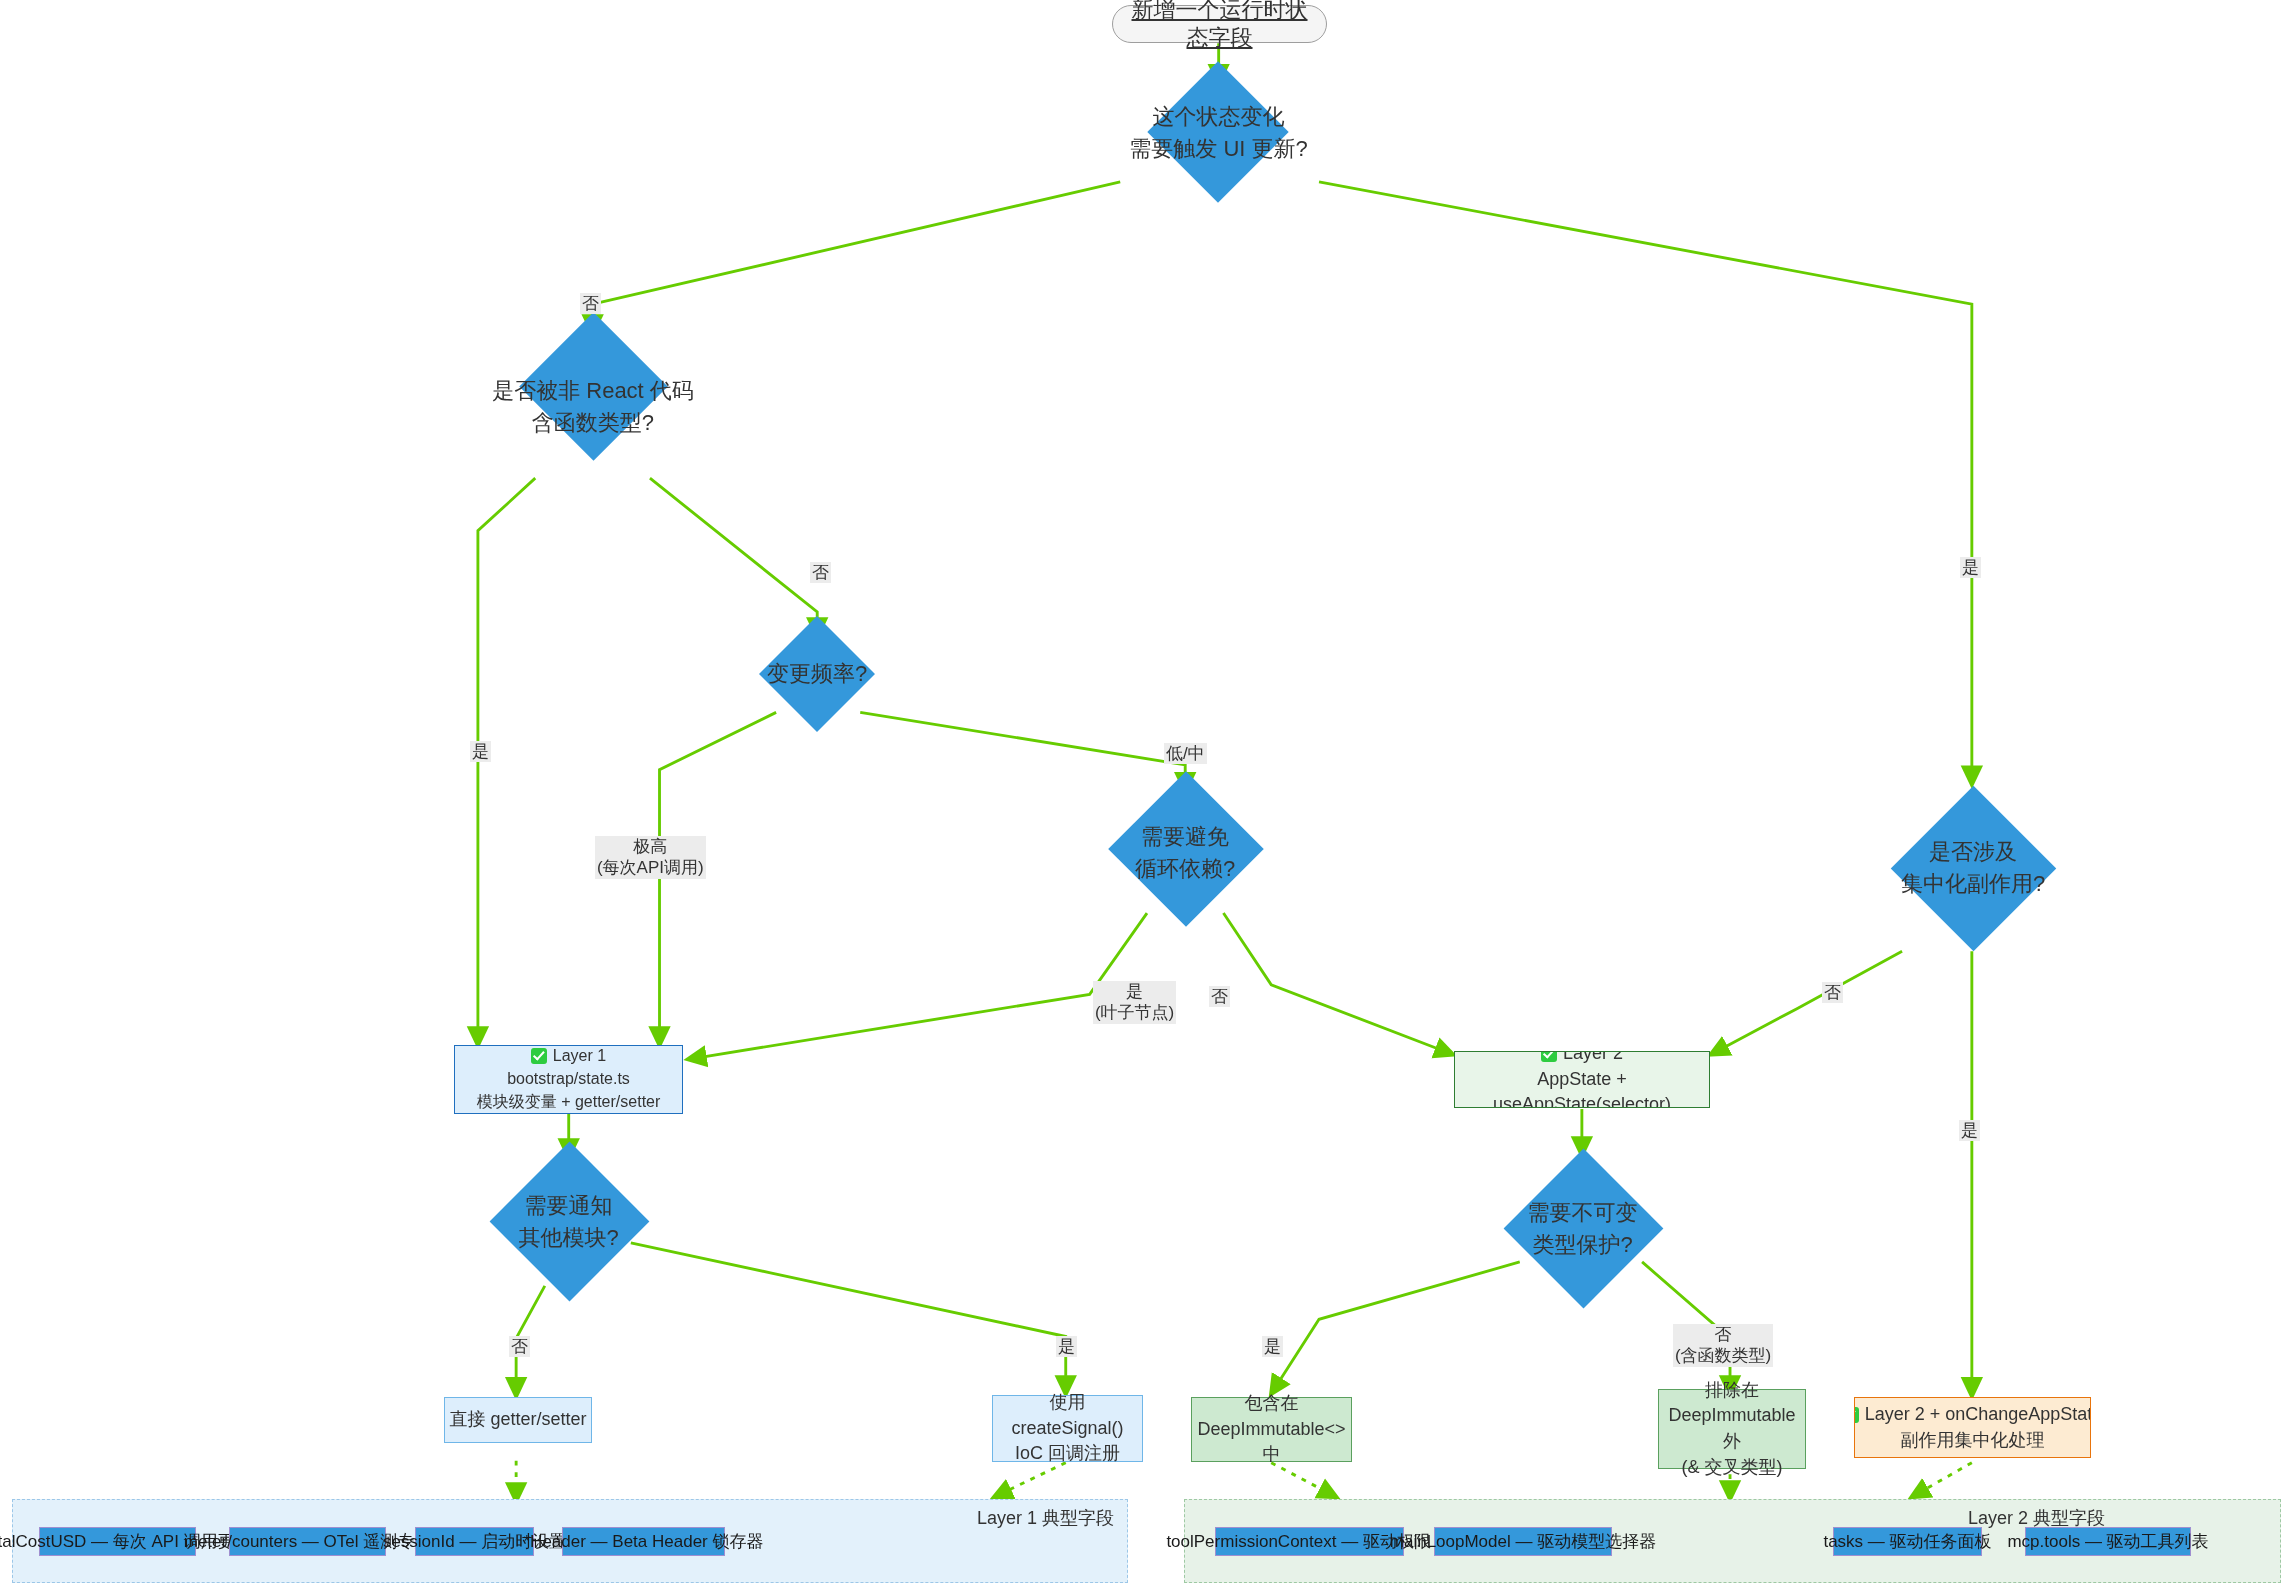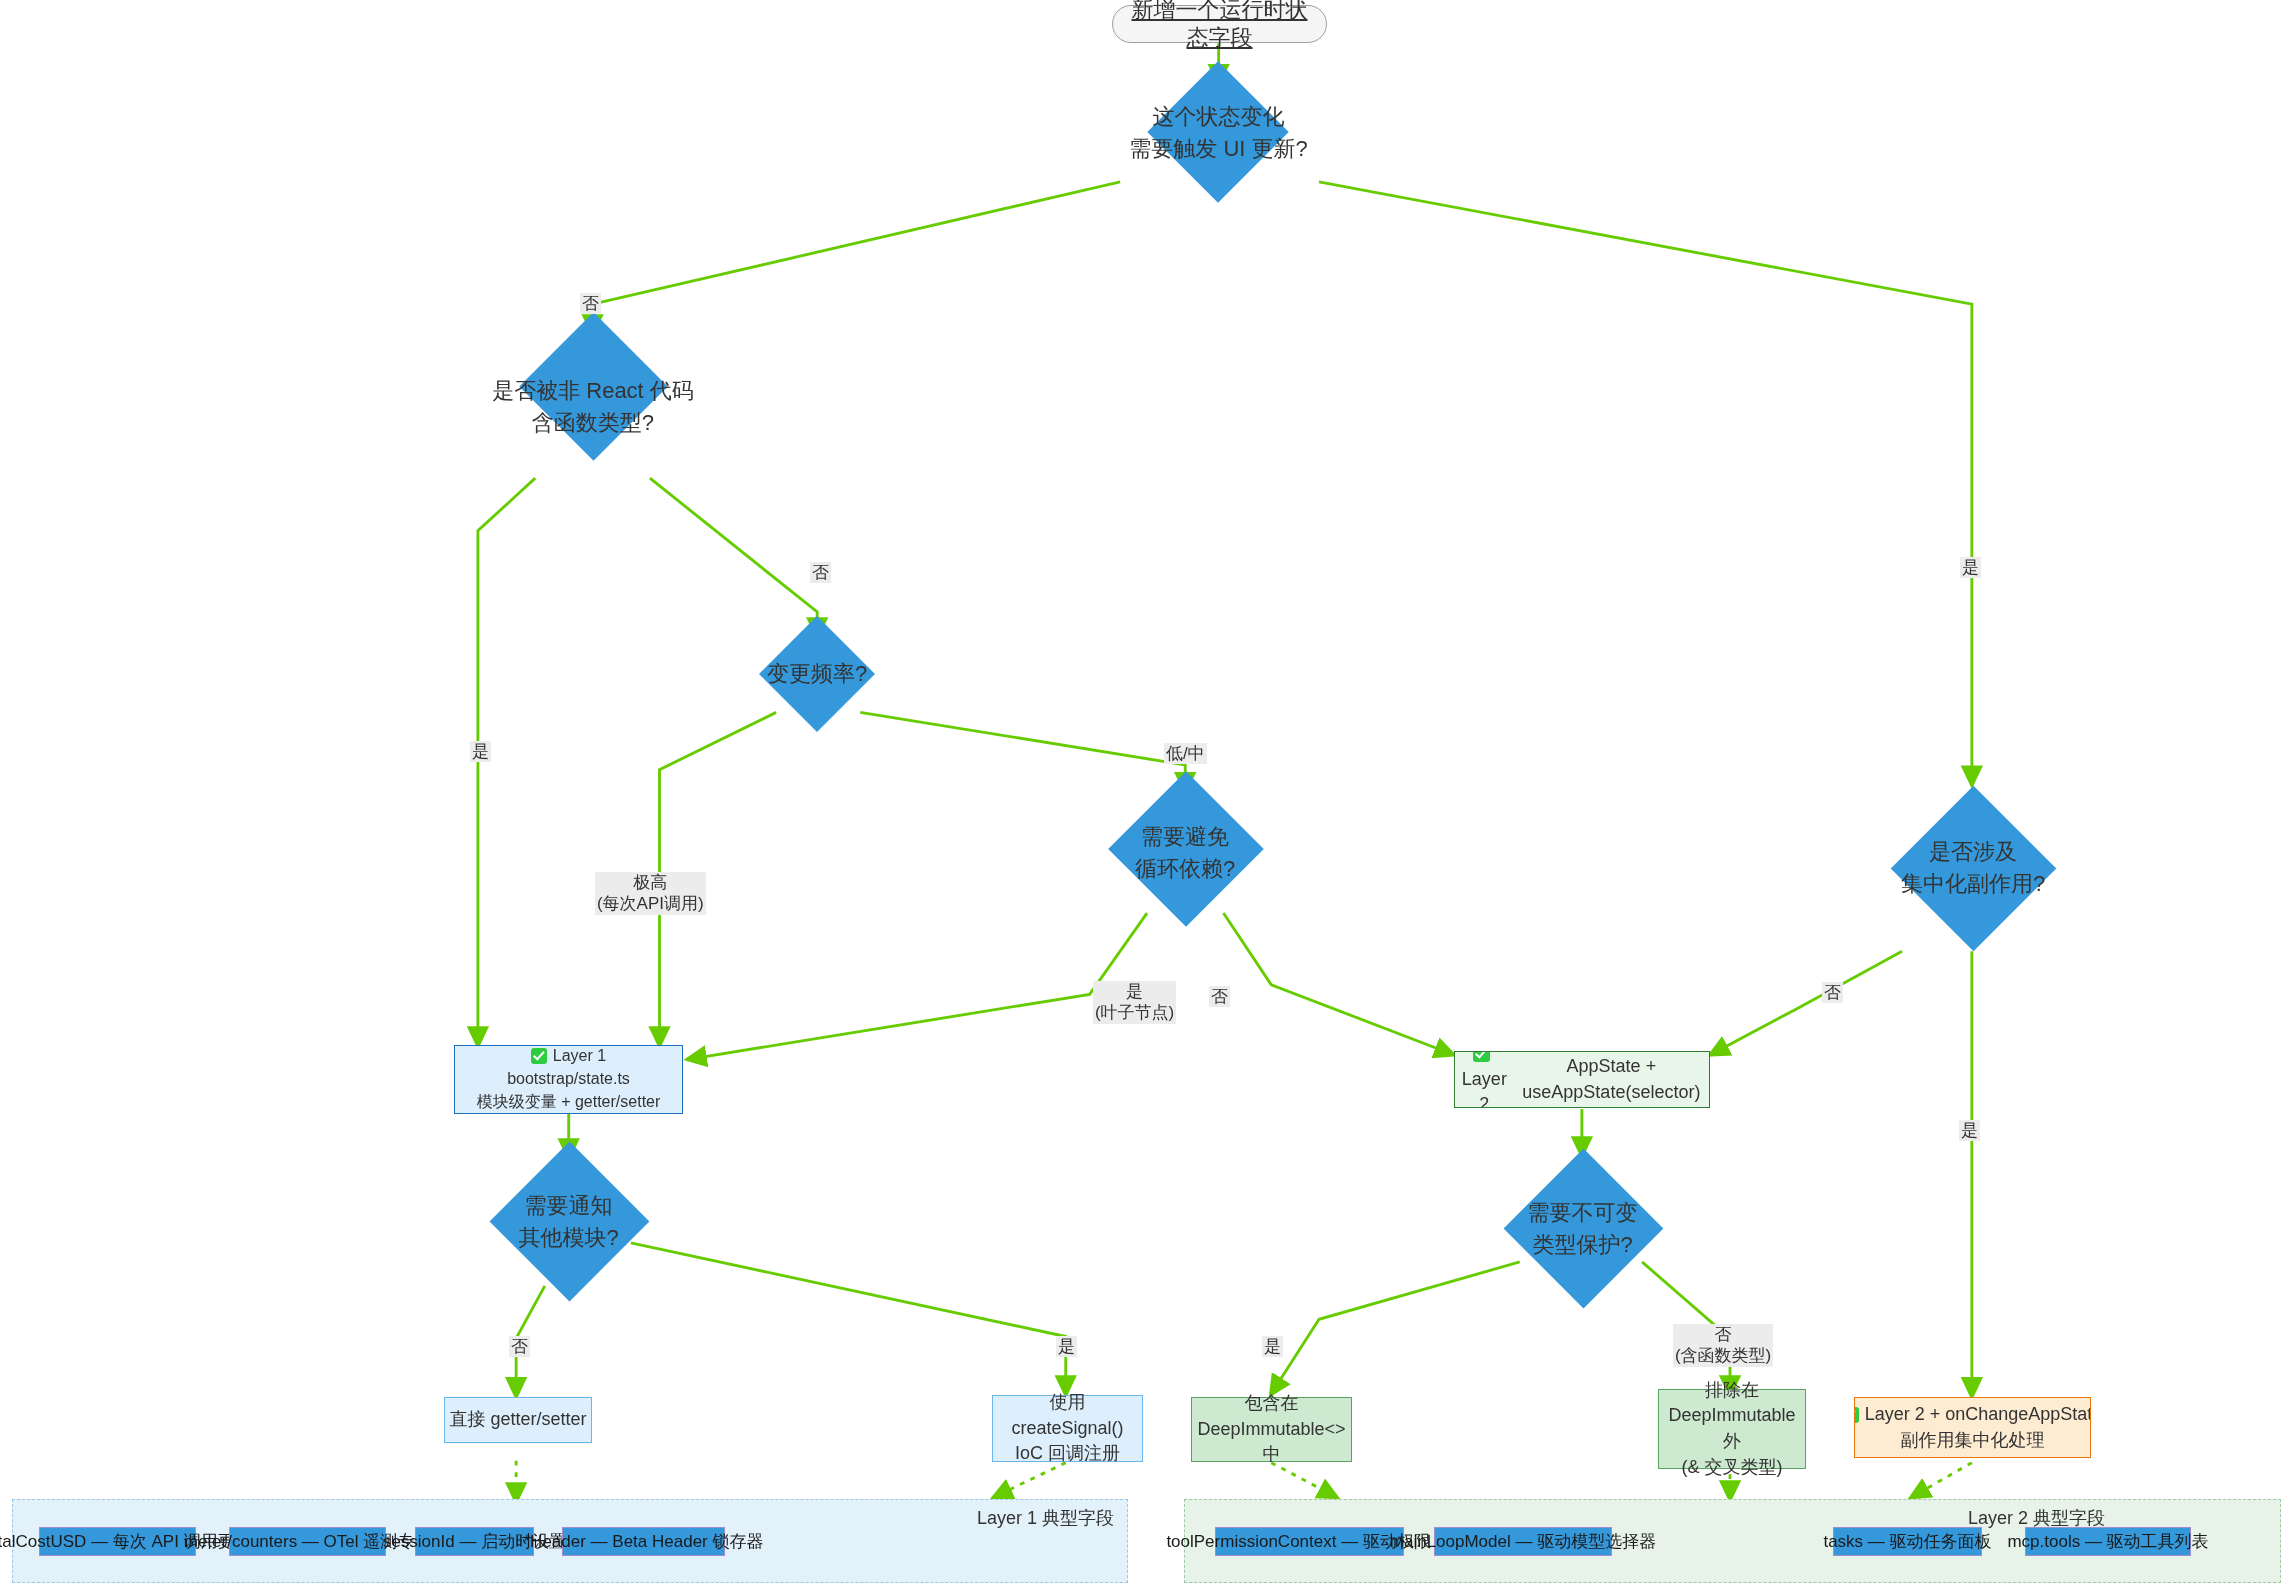--- a/index.html
+++ b/index.html
@@ -149,21 +149,21 @@
     <div class="dlabel">需要不可变
 类型保护?</div>
   </div>
 
   <div class="node boxblue" style="left:454px;top:1045px;width:229px;height:69px;flex-direction:column;">
     <div><span class="check"></span><span>Layer 1</span></div>
     <div>bootstrap/state.ts</div>
     <div>模块级变量 + getter/setter</div>
   </div>
 
-  <div class="node boxgreen" style="left:1454px;top:1051px;width:256px;height:57px;flex-direction:row;overflow:hidden;">
+  <div class="node boxgreen" style="left:1454px;top:1051px;width:256px;height:57px;flex-direction:column;overflow:hidden;">
     <div><span class="check"></span><span>Layer 2</span></div>
     <div>AppState + useAppState(selector)</div>
   </div>
 
   <div class="node boxblue2" style="left:444px;top:1397px;width:148px;height:46px;">直接 getter/setter</div>
 
   <div class="node boxblue2" style="left:992px;top:1395px;width:151px;height:67px;">使用 createSignal()
 IoC 回调注册</div>
 
   <div class="node boxgreen2" style="left:1191px;top:1397px;width:161px;height:65px;">包含在
@@ -175,21 +175,21 @@
 
   <div class="node boxorange" style="left:1854px;top:1397px;width:237px;height:61px;flex-direction:column;">
     <div style="white-space:nowrap;"><span class="check"></span><span>Layer 2 + onChangeAppState</span></div>
     <div>副作用集中化处理</div>
   </div>
 
   <div class="elabel" style="left:580px;top:293px;">否</div>
   <div class="elabel" style="left:1960px;top:557px;">是</div>
   <div class="elabel" style="left:470px;top:741px;">是</div>
   <div class="elabel" style="left:810px;top:562px;">否</div>
-  <div class="elabel" style="left:595px;top:836px;margin-top:36px;">极高
+  <div class="elabel" style="left:595px;top:836px;">极高
 (每次API调用)</div>
   <div class="elabel" style="left:1164px;top:743px;">低/中</div>
   <div class="elabel" style="left:1093px;top:981px;">是
 (叶子节点)</div>
   <div class="elabel" style="left:1209px;top:986px;">否</div>
   <div class="elabel" style="left:1822px;top:982px;">否</div>
   <div class="elabel" style="left:1959px;top:1120px;">是</div>
   <div class="elabel" style="left:509px;top:1336px;">否</div>
   <div class="elabel" style="left:1056px;top:1336px;">是</div>
   <div class="elabel" style="left:1262px;top:1336px;">是</div>

